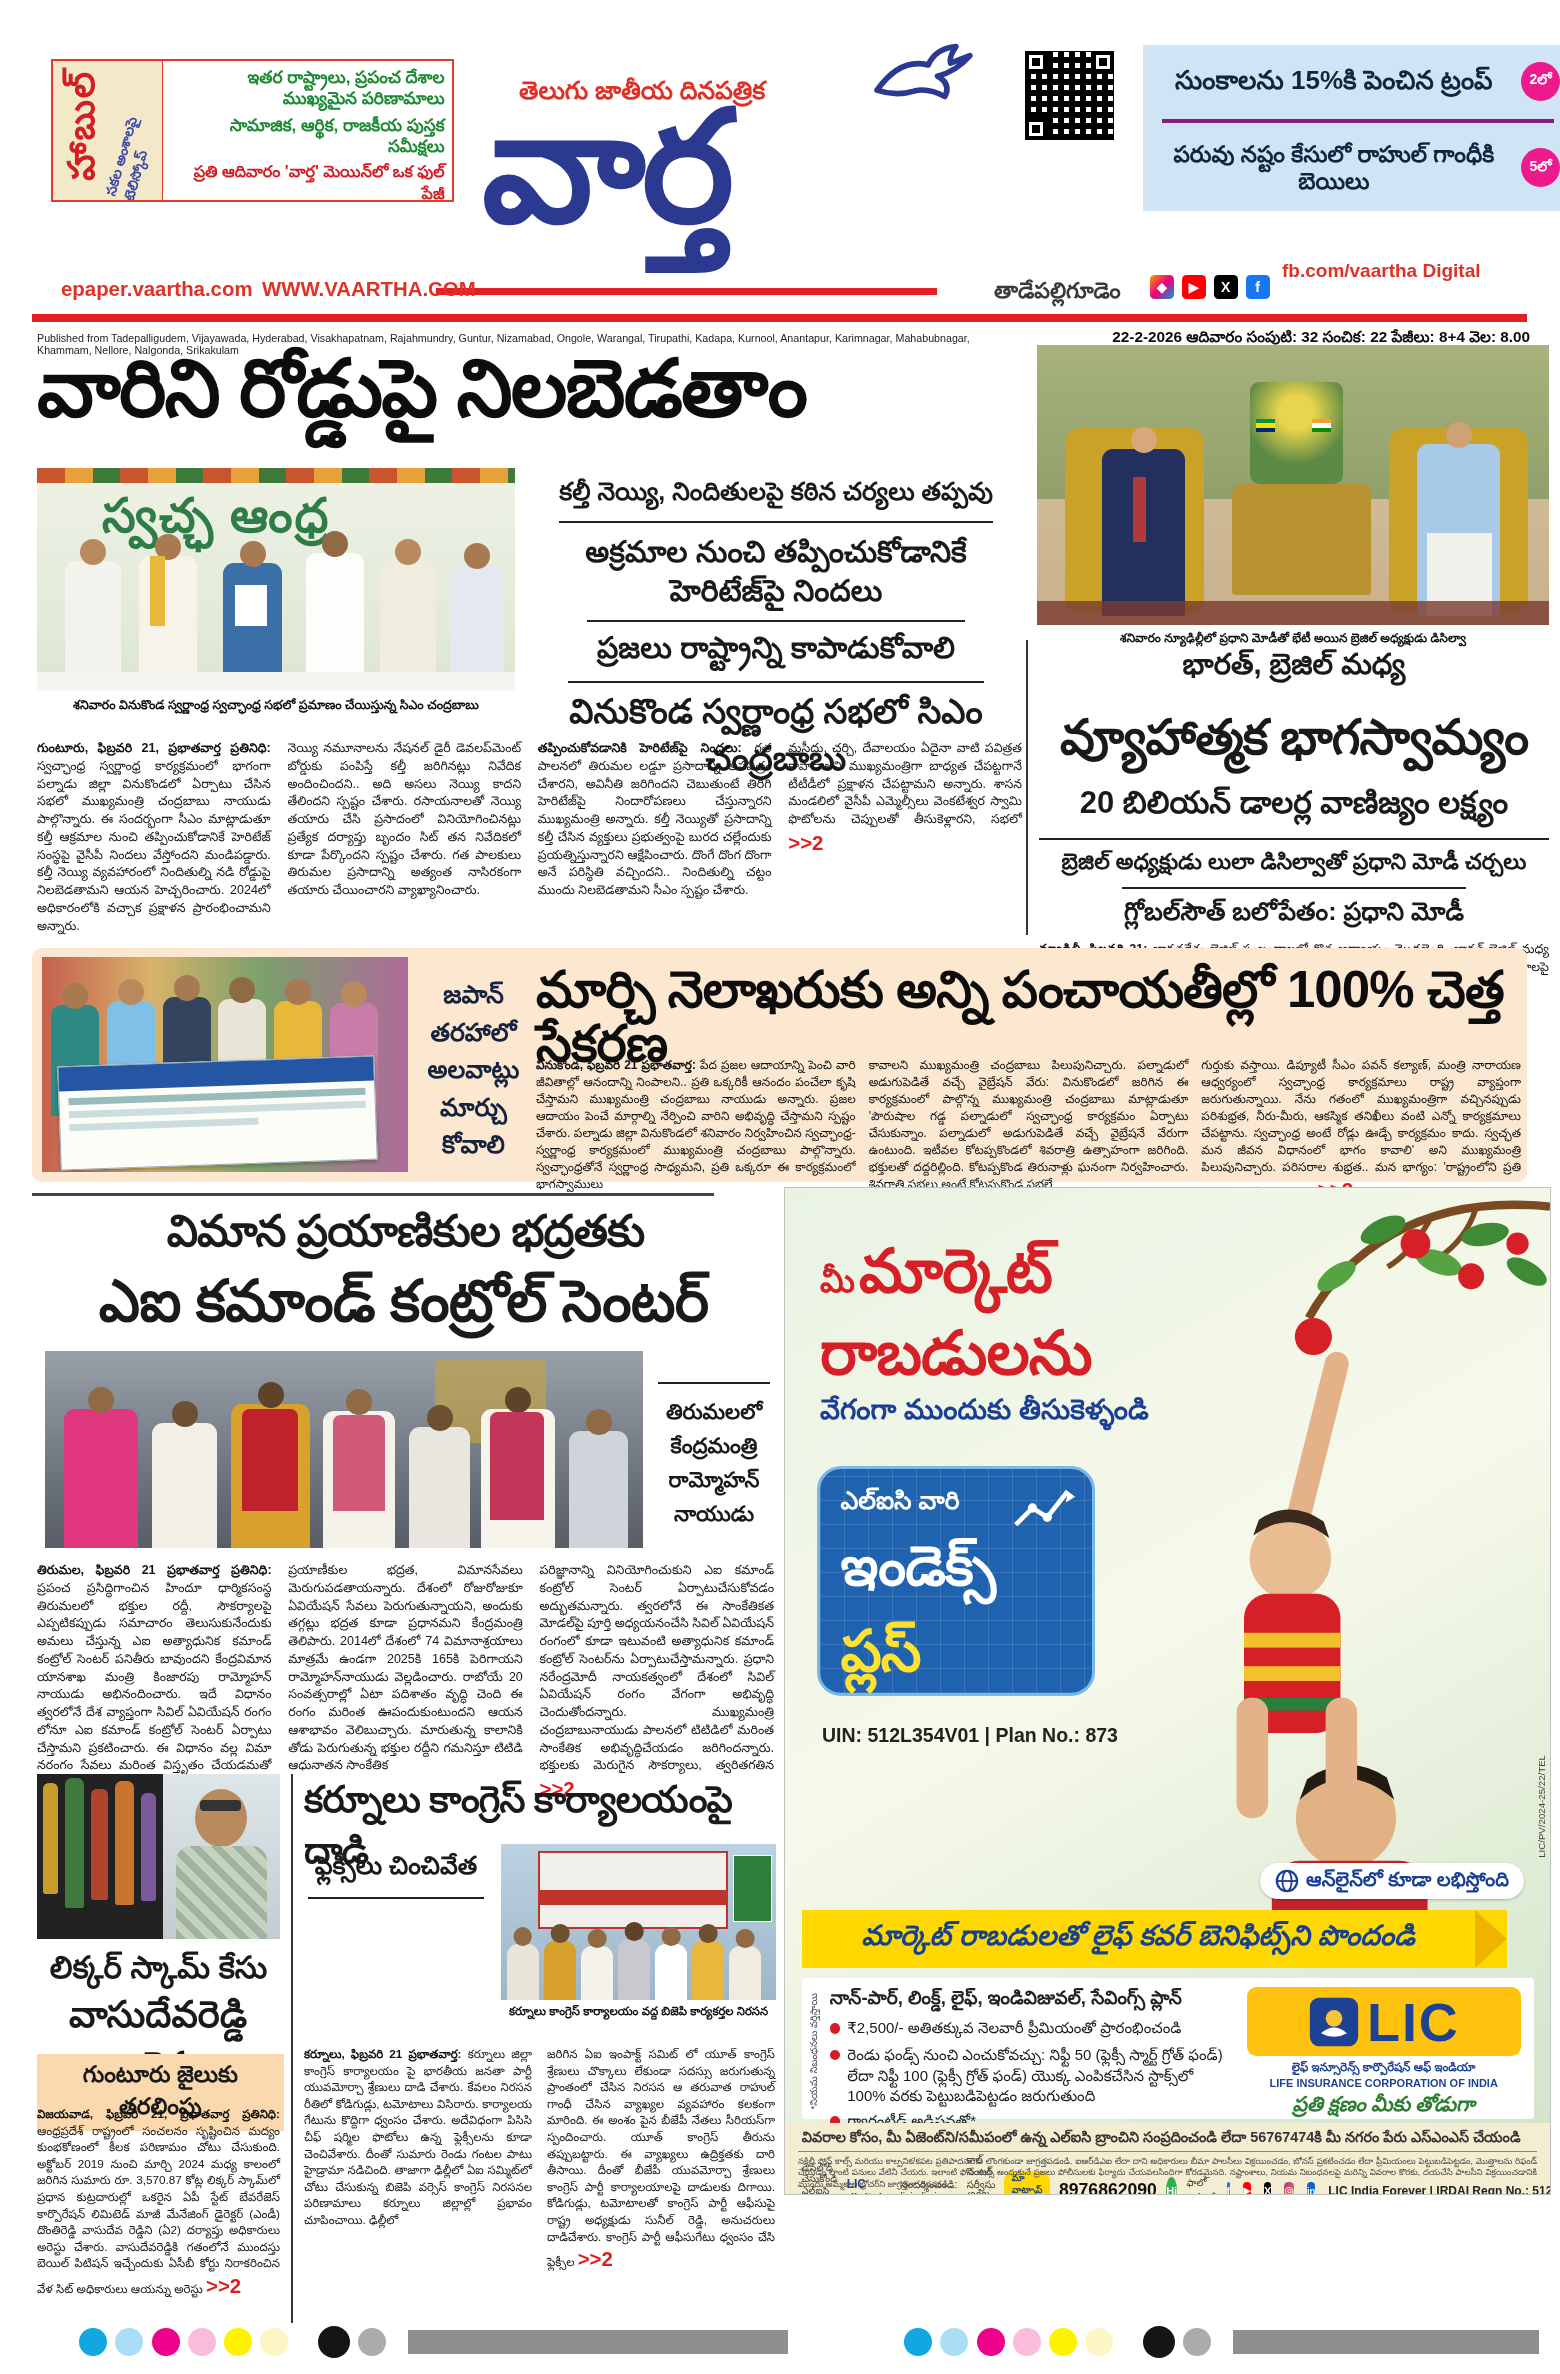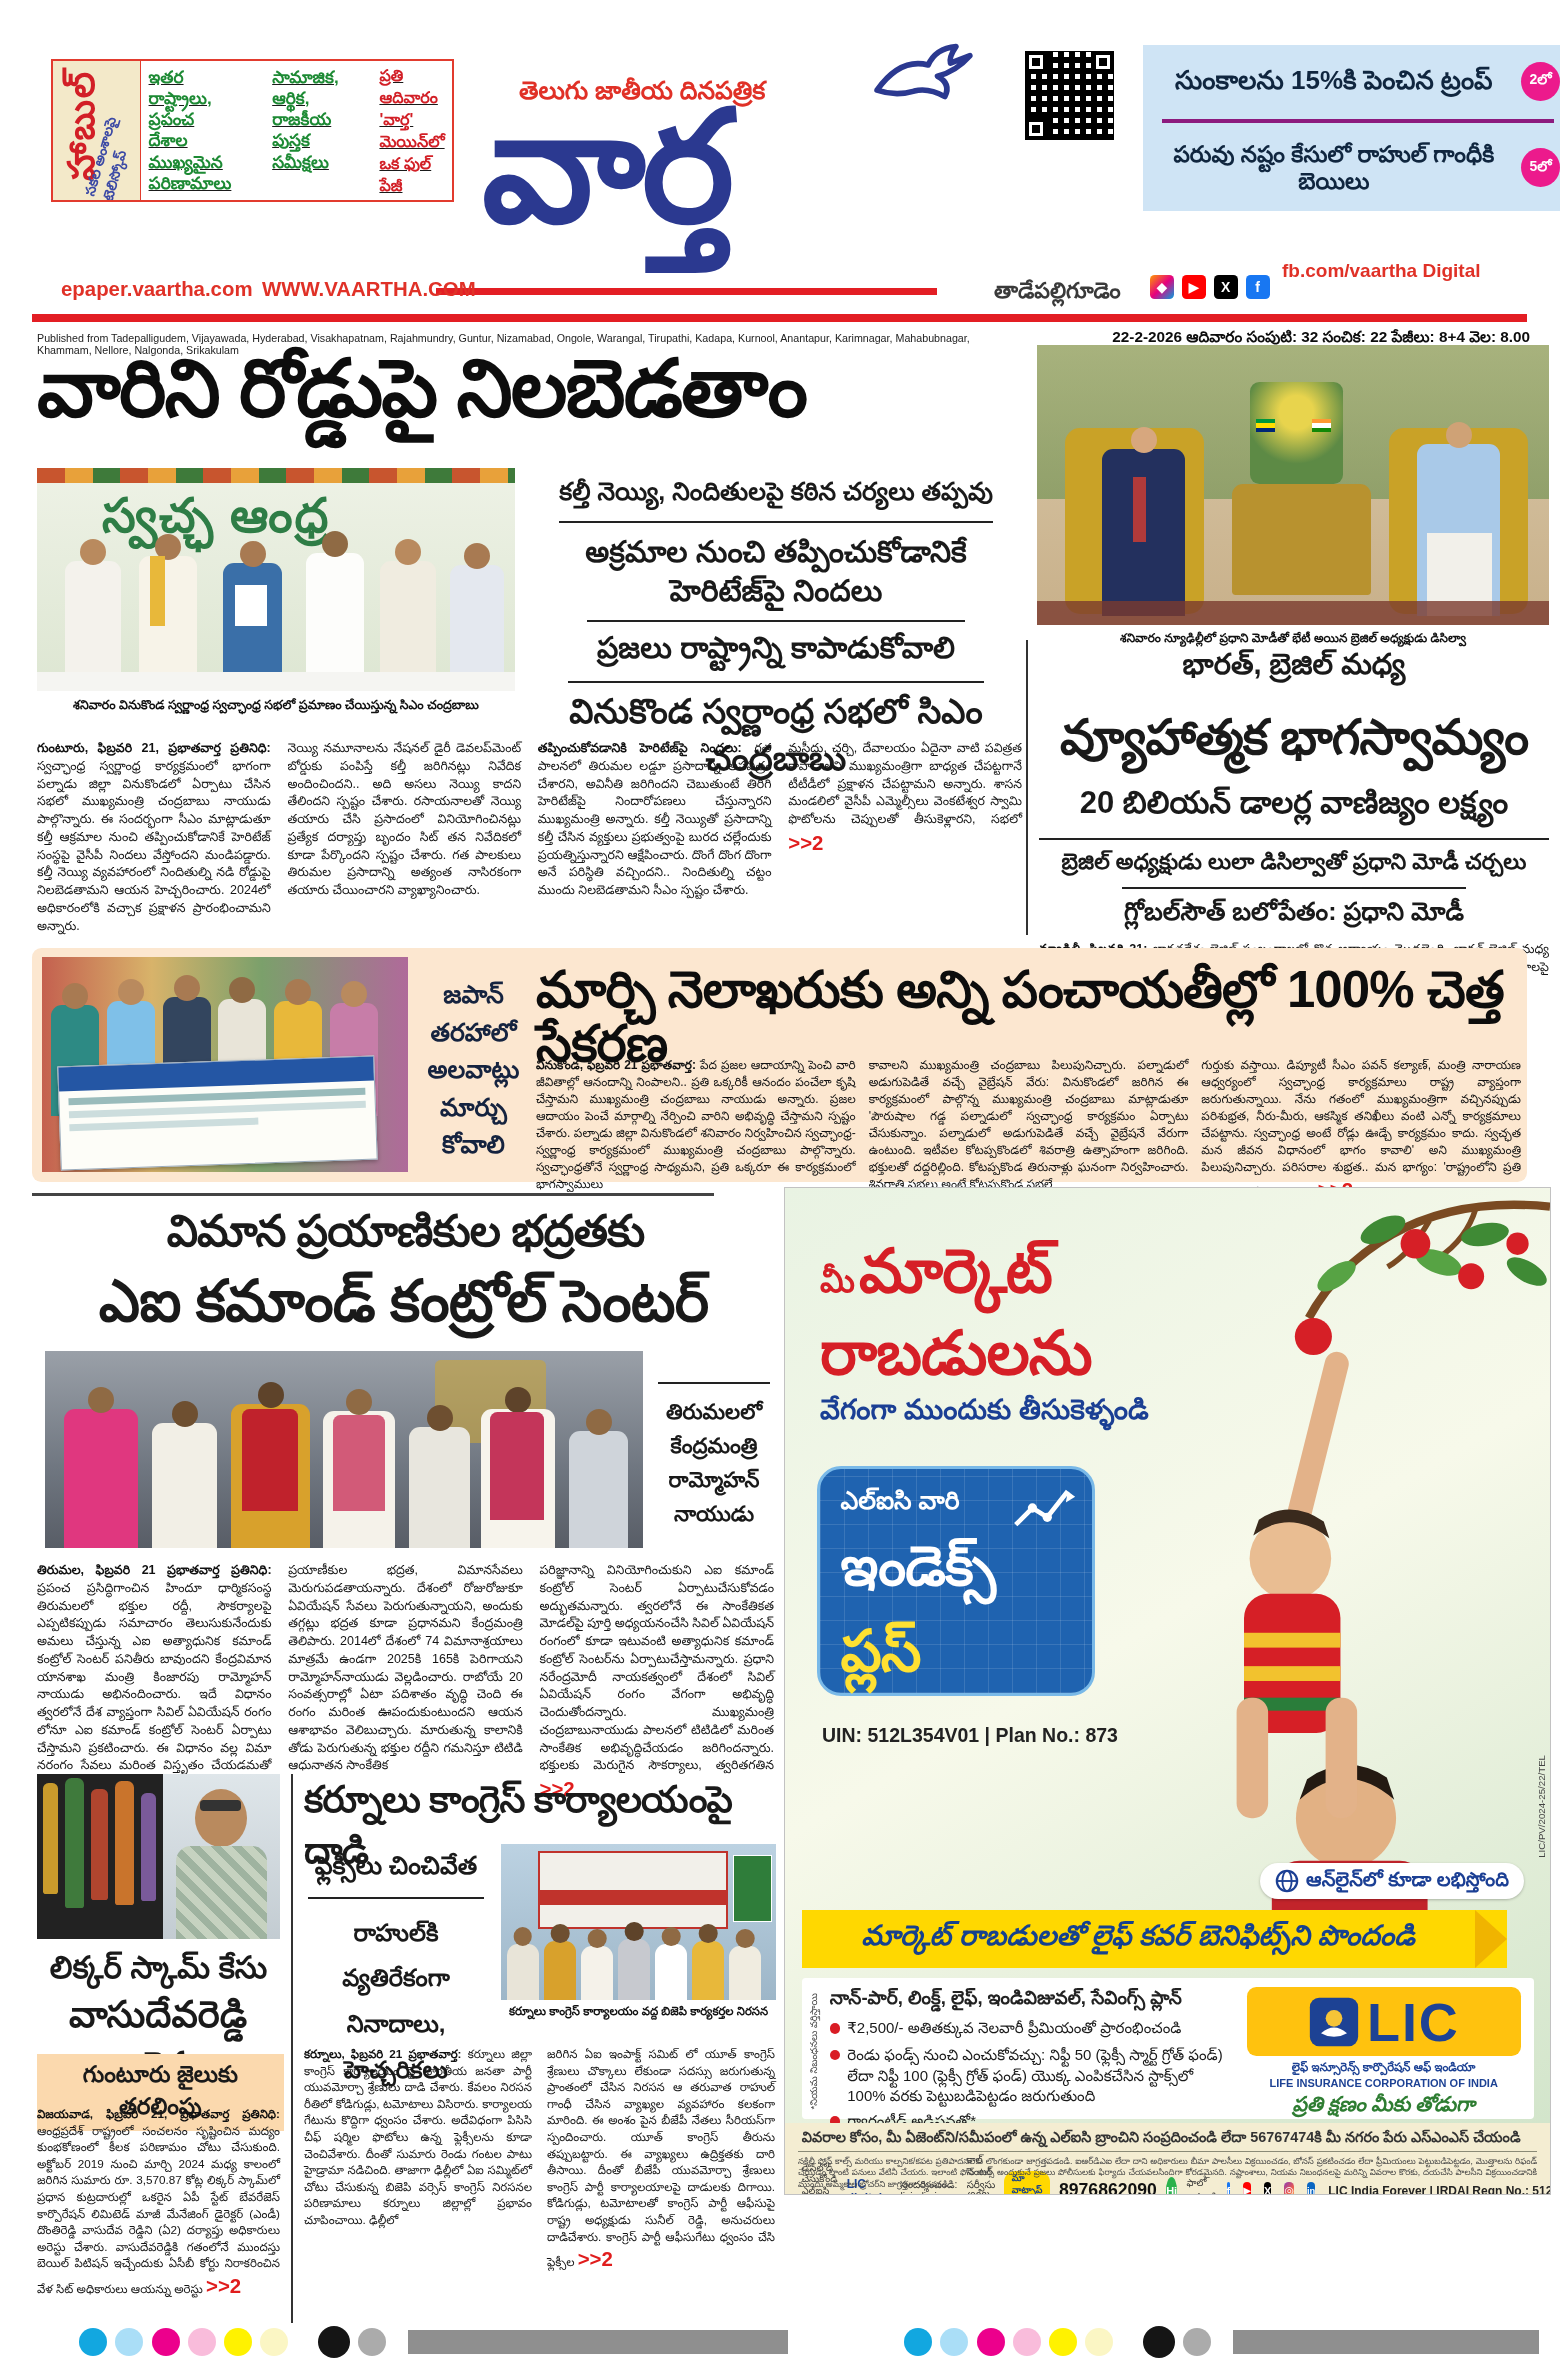--- a/index.html
+++ b/index.html
@@ -14,21 +14,21 @@
   .jump{color:#e01d1d;font-weight:bold;font-size:20.4px;}
   .cols{display:flex;gap:16.7px;}
   .col{flex:1;}
   
   .promo{border:2.8px solid #e23b2e;display:flex;background:#fff;}
   .promo-cover{width:109px;background:#f3e9c9;position:relative;overflow:hidden;border-right:1.9px solid #e23b2e;}
   .vert-red{position:absolute;left:3.7px;top:9.3px;writing-mode:vertical-rl;transform:rotate(180deg);
             font-size:37px;font-weight:900;color:#d21f26;letter-spacing:1.9px;}
   .vert-blue{position:absolute;right:5.6px;top:5.6px;writing-mode:vertical-rl;transform:rotate(196deg);
              font-size:14px;font-weight:bold;color:#3b49a5;}
-  .promo-right{flex:1;padding:5.6px 7.4px;text-align:left;display:flex;flex-direction:row;justify-content:space-between;text-decoration:underline;}
+  .promo-right{flex:1;padding:5.6px 7.4px;text-align:right;display:flex;flex-direction:column;justify-content:space-between;}
   .promo-green{color:#1d8a34;font-weight:bold;font-size:17px;line-height:1.25;}
   .promo-sep{height:0.9px;background:#c79ac2;margin:2.8px 20.4px;}
   .promo-red{color:#d21f26;font-weight:bold;font-size:16px;}
   .teaser{background:#cfe4f5;padding:9.3px 13px;display:flex;flex-direction:column;justify-content:space-around;}
   .teaser-row{display:flex;align-items:center;gap:9.3px;}
   .teaser-txt{flex:1;text-align:center;font-size:26px;font-weight:bold;color:#10263f;line-height:1.15;}
   .badge{width:39px;height:39px;border-radius:50%;background:#ec1a8c;color:#fff;font-size:14px;font-weight:bold;
          display:flex;align-items:center;justify-content:center;flex:none;}
   .teaser-sep{height:3.7px;background:#8c1b7e;margin:3.7px 5.6px;}
   .qr{background:
@@ -343,26 +343,20 @@
     <span>ఆంధ్రప్రదేశ్ రాష్ట్రంలో సంచలనం సృష్టించిన మద్యం కుంభకోణంలో కీలక పరిణామం చోటు చేసుకుంది. అక్టోబర్ 2019 నుంచి మార్చి 2024 మధ్య కాలంలో జరిగిన సుమారు రూ. 3,570.87 కోట్ల లిక్కర్ స్కామ్‌లో ప్రధాన కుట్రదారుల్లో ఒకరైన ఏపీ స్టేట్ బేవరేజెస్ కార్పొరేషన్ లిమిటెడ్ మాజీ మేనేజింగ్ డైరెక్టర్ (ఎండీ) దొంతిరెడ్డి వాసుదేవ రెడ్డిని (ఏ2) దర్యాప్తు అధికారులు అరెస్టు చేశారు. వాసుదేవరెడ్డికి గతంలోనే ముందస్తు బెయిల్ పిటిషన్ ఇచ్చేందుకు ఏసీబీ కోర్టు నిరాకరించిన వేళ సిట్ అధికారులు ఆయన్ను అరెస్టు</span>
     <span class="jump">&gt;&gt;2</span>
   </div>
 
   <div class="abs" style="left:291px;top:1774px;width:1.9px;height:549px;background:#333;"></div>
 
   <div class="abs" style="left:304px;top:1779px;width:473px;font-size:37px;font-weight:900;letter-spacing:-0.9px;">కర్నూలు కాంగ్రెస్ కార్యాలయంపై దాడి</div>
   <div class="abs c" style="left:304px;top:1851px;width:184px;">
     <div class="b" style="font-size:25px;">ఫ్లెక్సీలు చించివేత</div>
     <div class="rule" style="margin:11px 3.7px;"></div>
-    <div class="b" style="font-size:24px;line-height:1.9;">
-      <div>రాహుల్‌కి</div>
-        <div>వ్యతిరేకంగా</div>
-      <div>నినాదాలు,</div>
-        <div>హెచ్చరికలు</div>
-    </div>
   </div>
   <div class="ph" style="left:501px;top:1844px;width:275px;height:156px;background:linear-gradient(#bcd2e2,#9db6c8);">
     <div class="abs" style="left:37px;top:7.4px;width:186px;height:74px;background:#f2f0ea;border:2.8px solid #c0332c;">
       <div style="height:15px;background:#c0332c;margin-top:37px;"></div>
     </div>
     <div class="abs" style="left:232px;top:11px;width:37px;height:65px;background:#2f7d3a;border:1.9px solid #fff;"></div>
     <div class="pn" style="left:5.6px;bottom:0;width:32px;height:56px;background:#e8e4d8;">
         <i class="hd" style="background:#8f6a44;width:18.6px;height:18.6px;top:-16.7px;"></i>
       </div>
     <div class="pn" style="left:43px;bottom:0;width:32px;height:59px;background:#d8a12c;">

